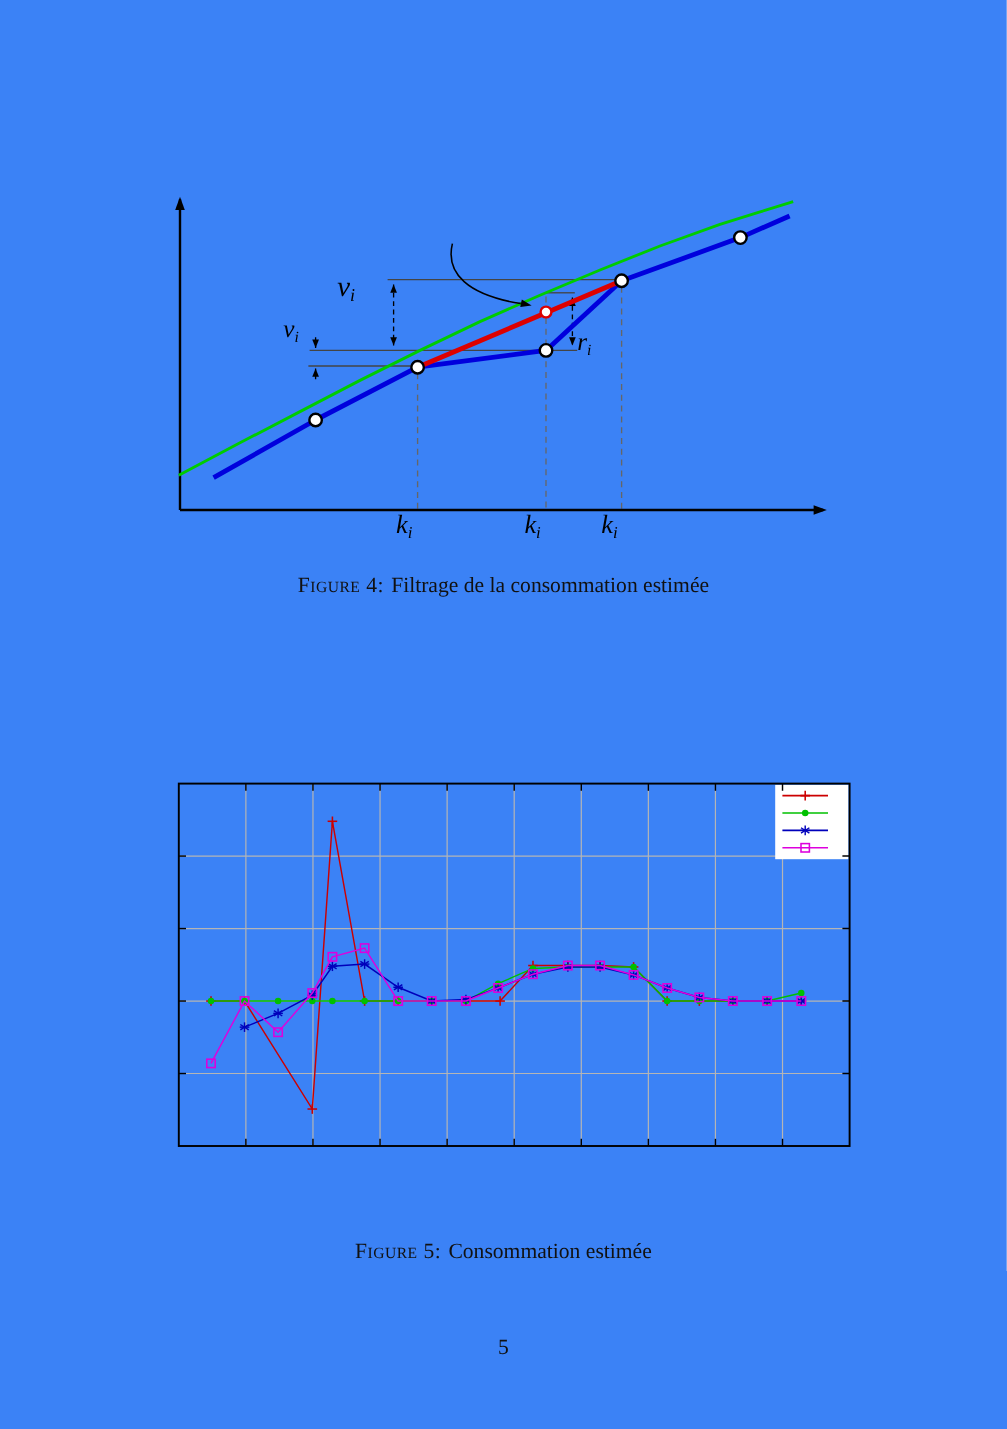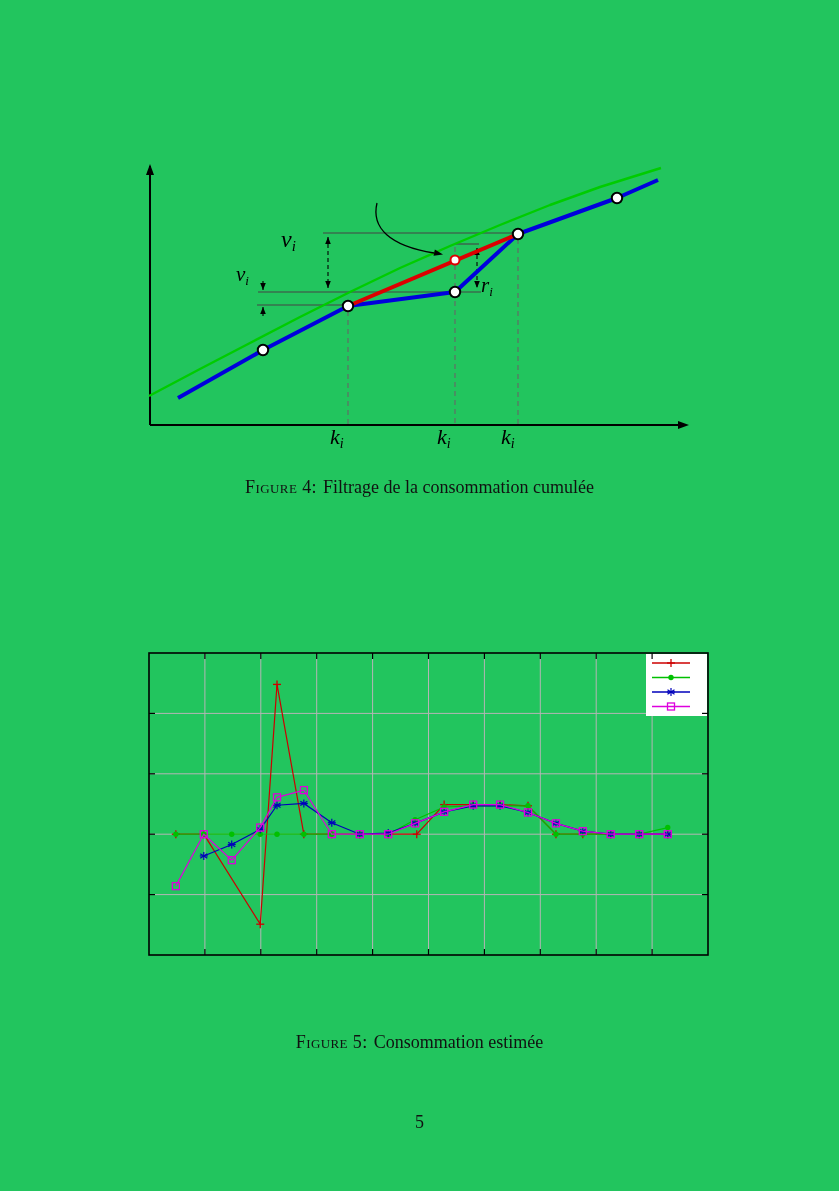--- a/index.html
+++ b/index.html
@@ -1,16 +1,16 @@
 <!DOCTYPE html>
 <html><head>
 <meta charset="utf-8">
 <style>
   html,body{margin:0;padding:0;background:#e8e8e8;}
-  .page{position:relative;width:839px;height:1191px;background:#22c55e;overflow:hidden;
+  .page{position:relative;width:839px;height:1191px;background:#3b82f6;overflow:hidden;
         font-family:"Liberation Serif", serif;color:#111;}
   #fig-canvas{position:absolute;left:0;top:0;}
   svg text{font-family:"Liberation Serif", serif;}
   .caption{position:absolute;left:0;width:100%;text-align:center;font-size:18px;color:#111;}
   .caption .sc{font-variant:small-caps;letter-spacing:0.4px;margin-right:6px;}
   .pagenum{position:absolute;left:0;width:100%;text-align:center;font-size:18px;color:#111;}
 </style>
 </head>
 <body>
 
@@ -257,21 +257,21 @@
         <line x1="149" y1="834.2" x2="155" y2="834.2" stroke="#000" stroke-width="1.2"></line>
         <line x1="708" y1="834.2" x2="702" y2="834.2" stroke="#000" stroke-width="1.2"></line>
         <line x1="149" y1="773.8" x2="155" y2="773.8" stroke="#000" stroke-width="1.2"></line>
         <line x1="708" y1="773.8" x2="702" y2="773.8" stroke="#000" stroke-width="1.2"></line>
         <line x1="149" y1="713.4" x2="155" y2="713.4" stroke="#000" stroke-width="1.2"></line>
         <line x1="708" y1="713.4" x2="702" y2="713.4" stroke="#000" stroke-width="1.2"></line>
       </g>
     </svg>
 
   <div class="caption" style="top:477px">
-    <span class="sc">Figure 4:</span><span class="cap-text">Filtrage de la consommation cumulée</span>
+    <span class="sc">Figure 4:</span><span class="cap-text">Filtrage de la consommation estimée</span>
   </div>
 
   <div class="caption" style="top:1032px">
     <span class="sc">Figure 5:</span><span class="cap-text">Consommation estimée</span>
   </div>
 
   <div class="pagenum" style="top:1112px">5</div>
 </div>
 
 </body></html>

